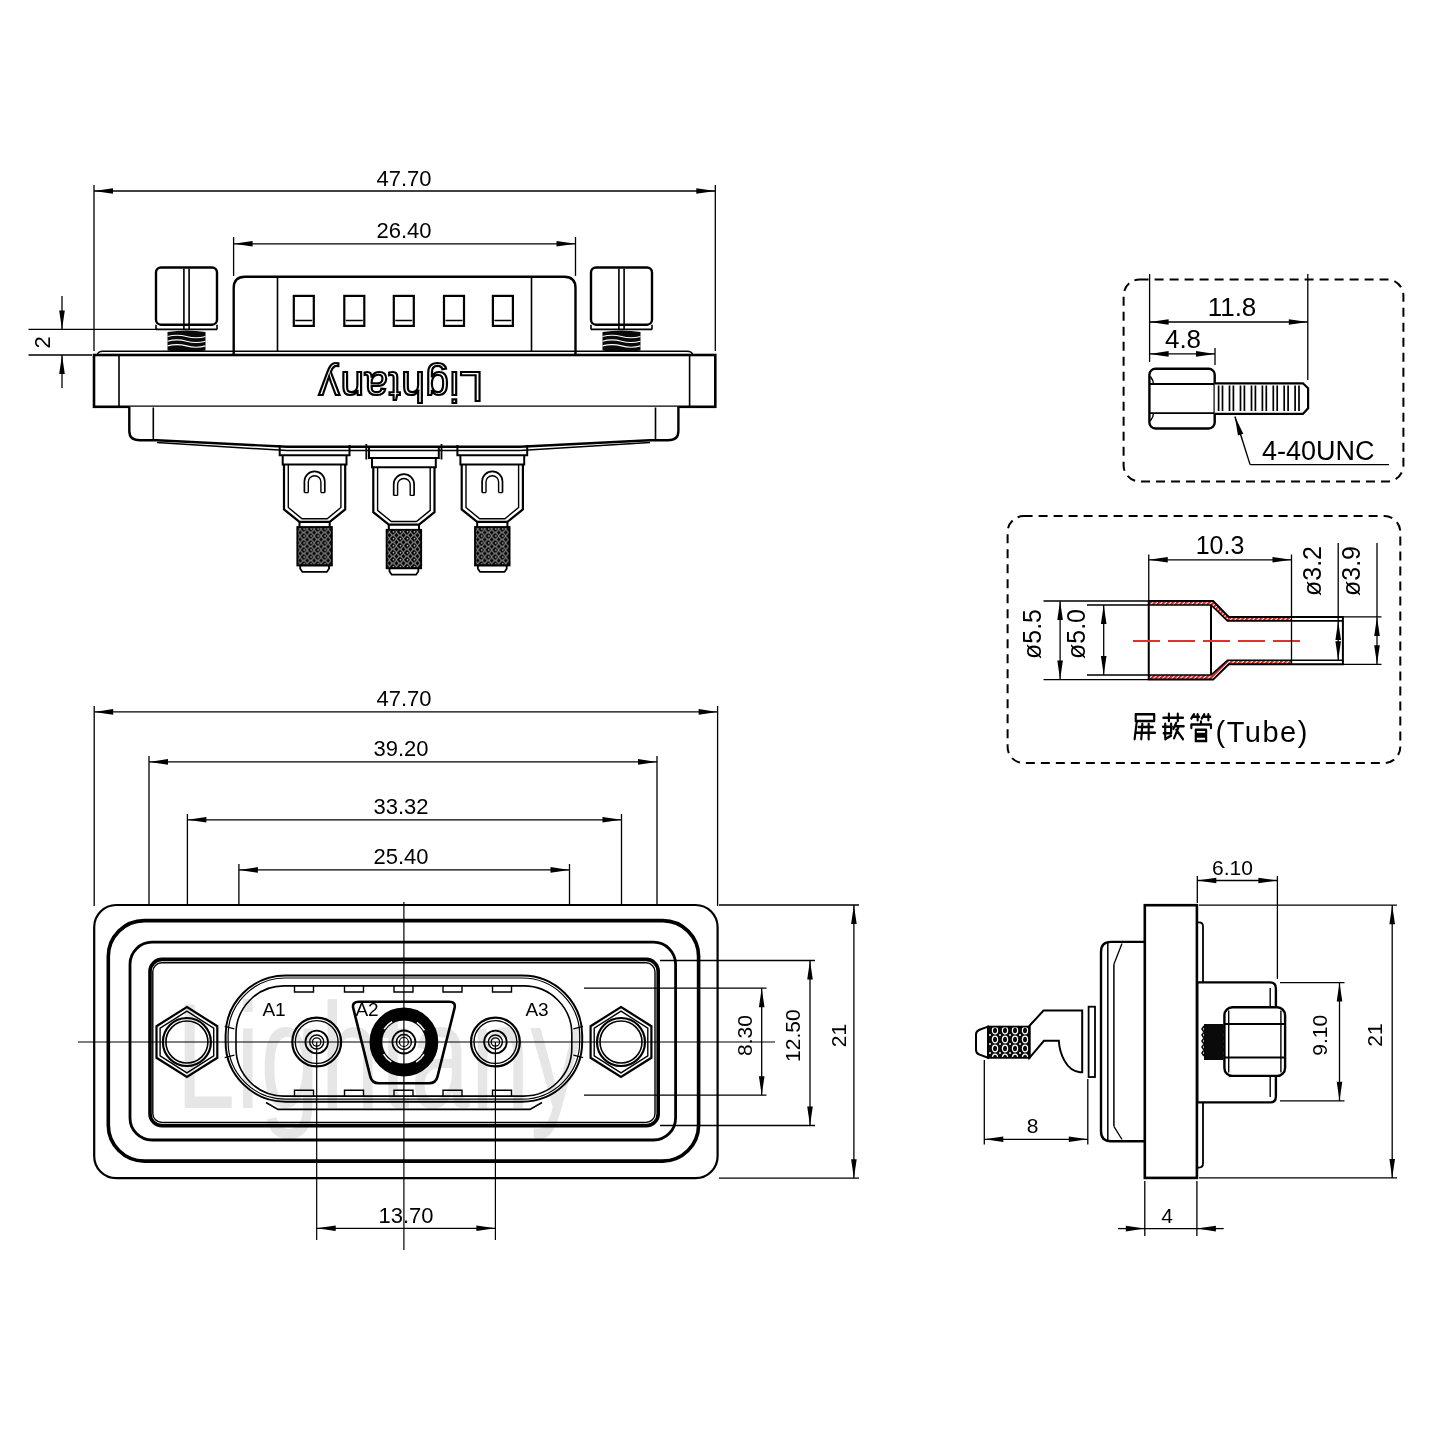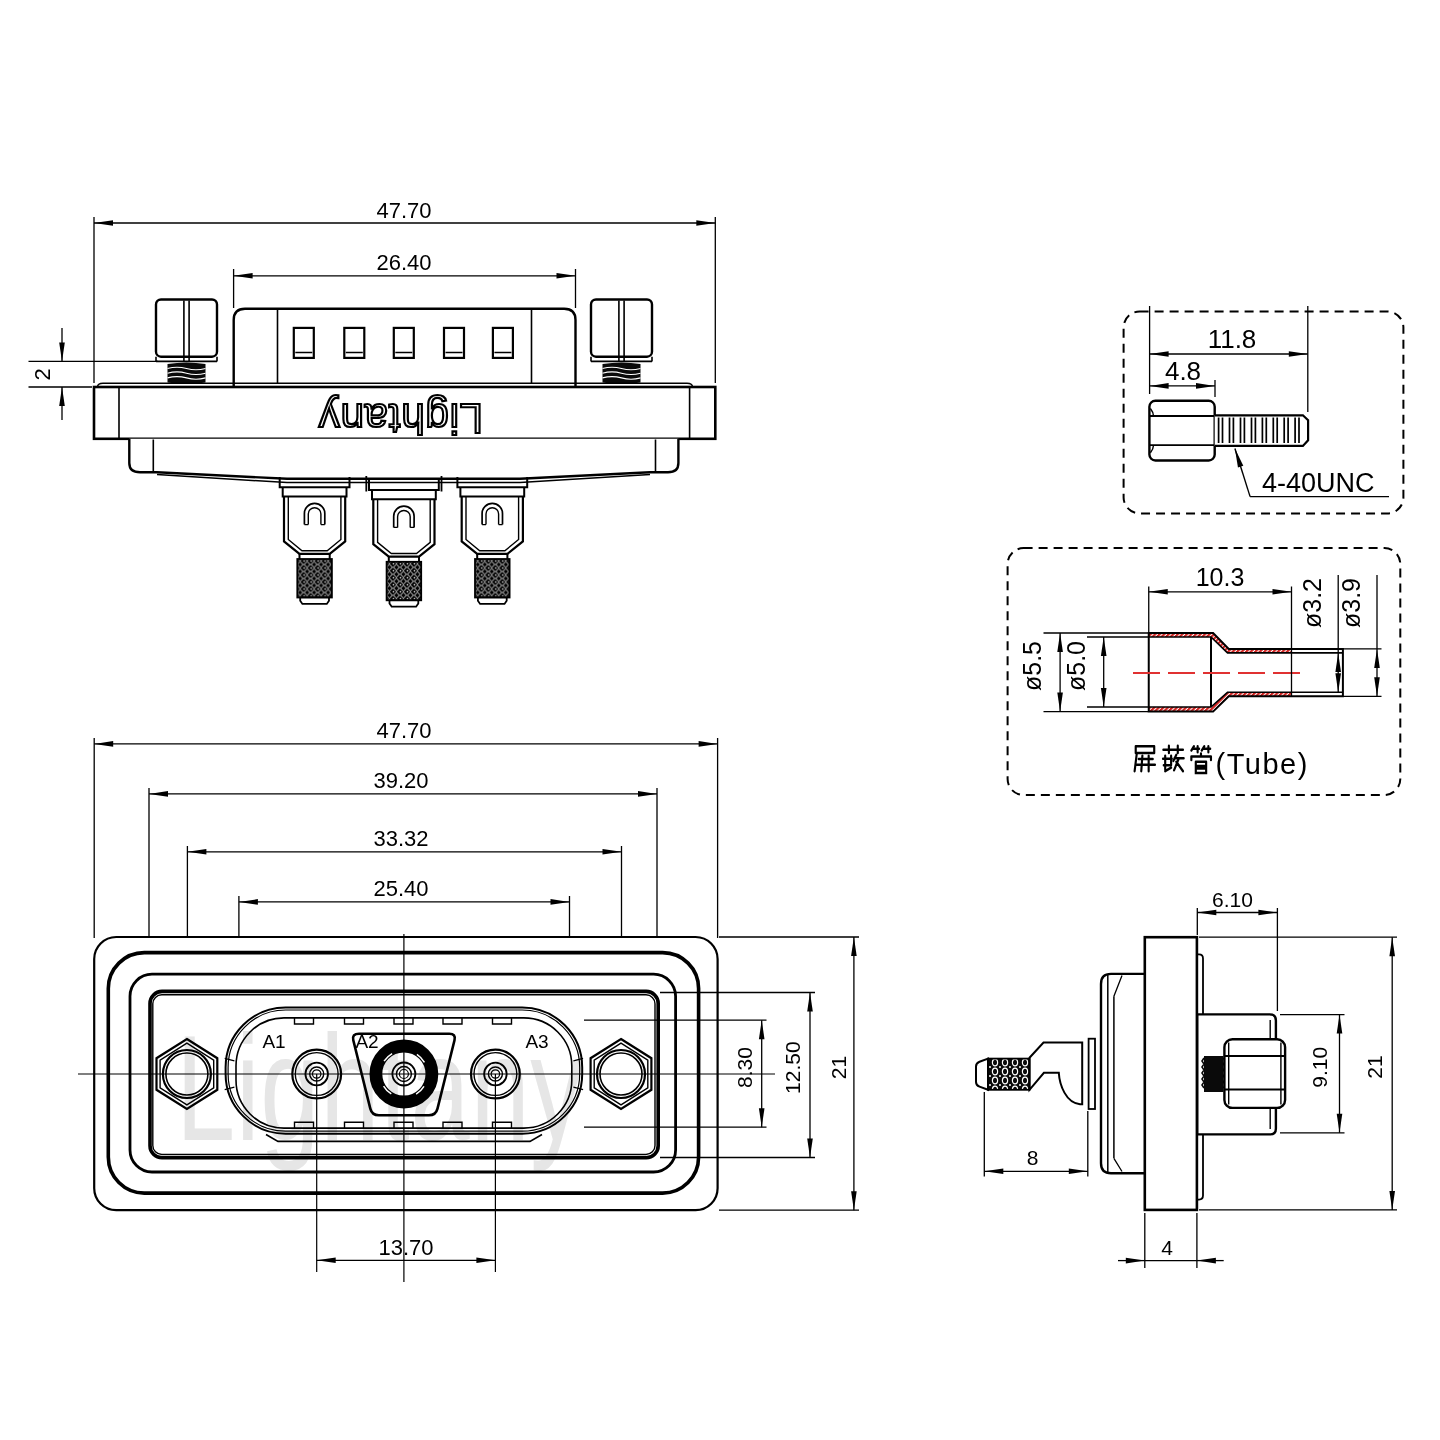--- a/index.html
+++ b/index.html
@@ -1,16 +1,16 @@
 <!DOCTYPE html>
 <html><head>
 <meta charset="utf-8">
 <style>
 html,body{margin:0;padding:0;background:#fff;}
-#page{width:1440px;height:1356px;position:relative;background:#fff;overflow:hidden;margin-top:32px;}
+#page{width:1440px;height:1356px;position:relative;background:#fff;overflow:hidden;}
 text{font-family:"Liberation Sans",sans-serif;}
 </style>
 </head>
 <body>
 <div id="page">
 <svg width="1440" height="1440" viewBox="0 0 1440 1440">
 <defs>
 <marker id="arr" markerWidth="42" markerHeight="14" refX="0" refY="0" orient="auto-start-reverse" markerUnits="userSpaceOnUse" viewBox="-21 -7 42 14">
   <path d="M0,0 L-19,-2.8 L-19,2.8 Z" fill="#000"></path>
 </marker>

